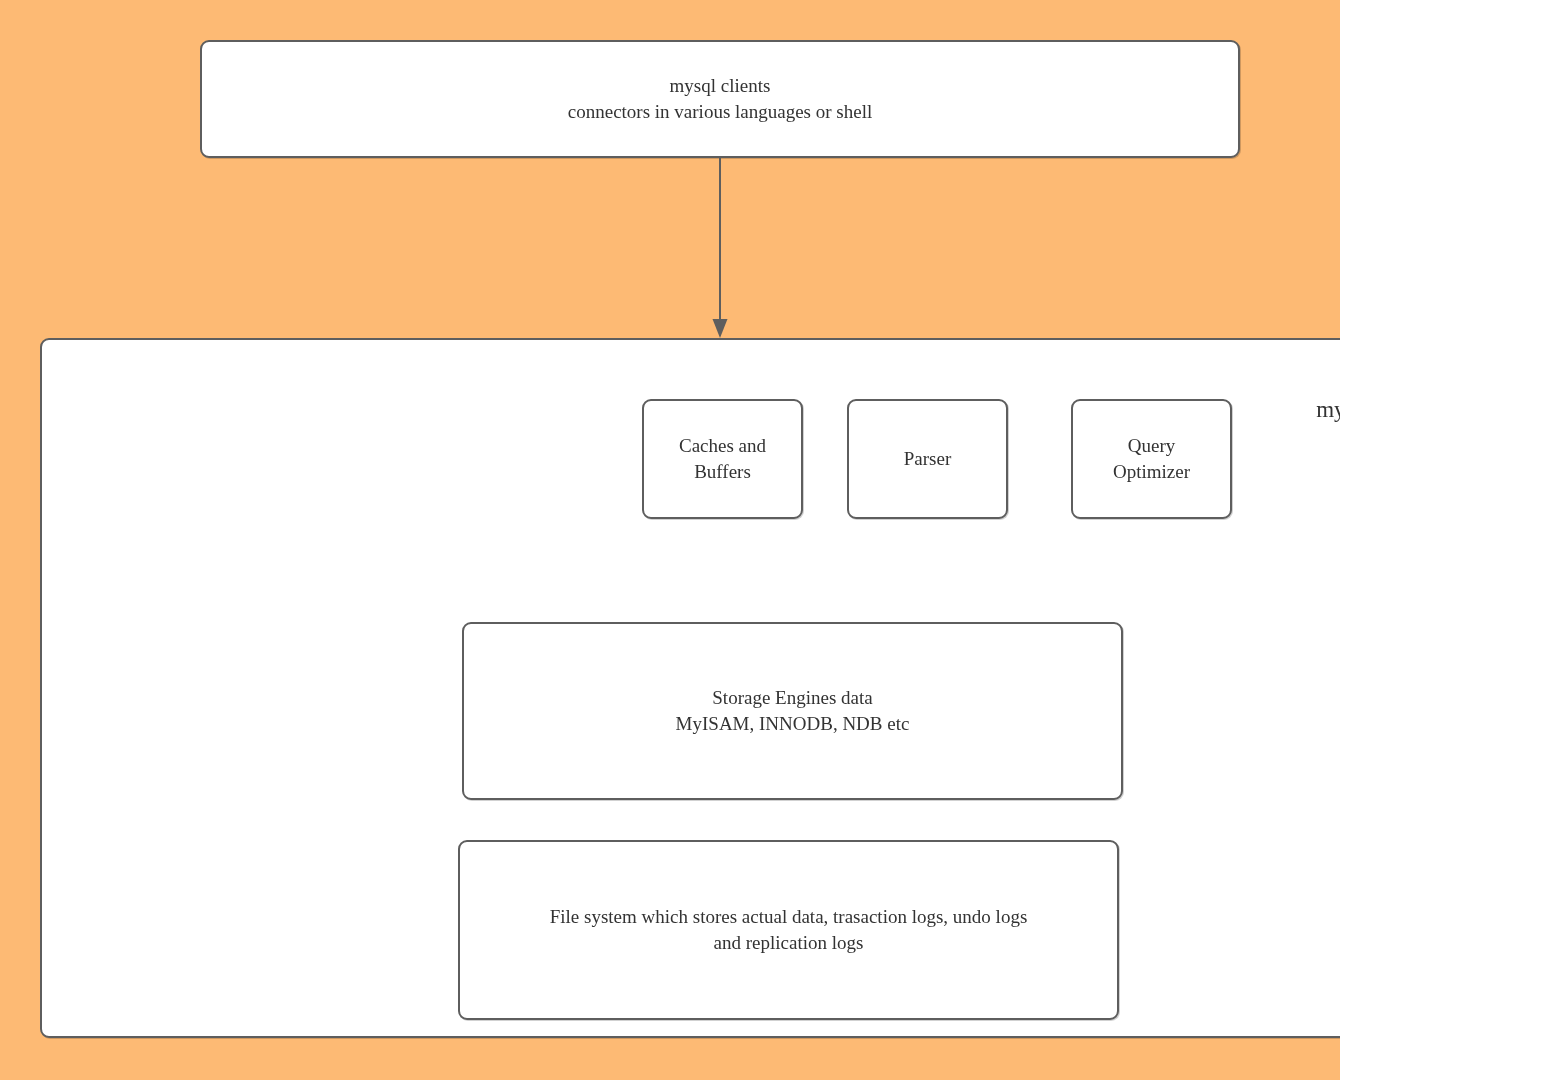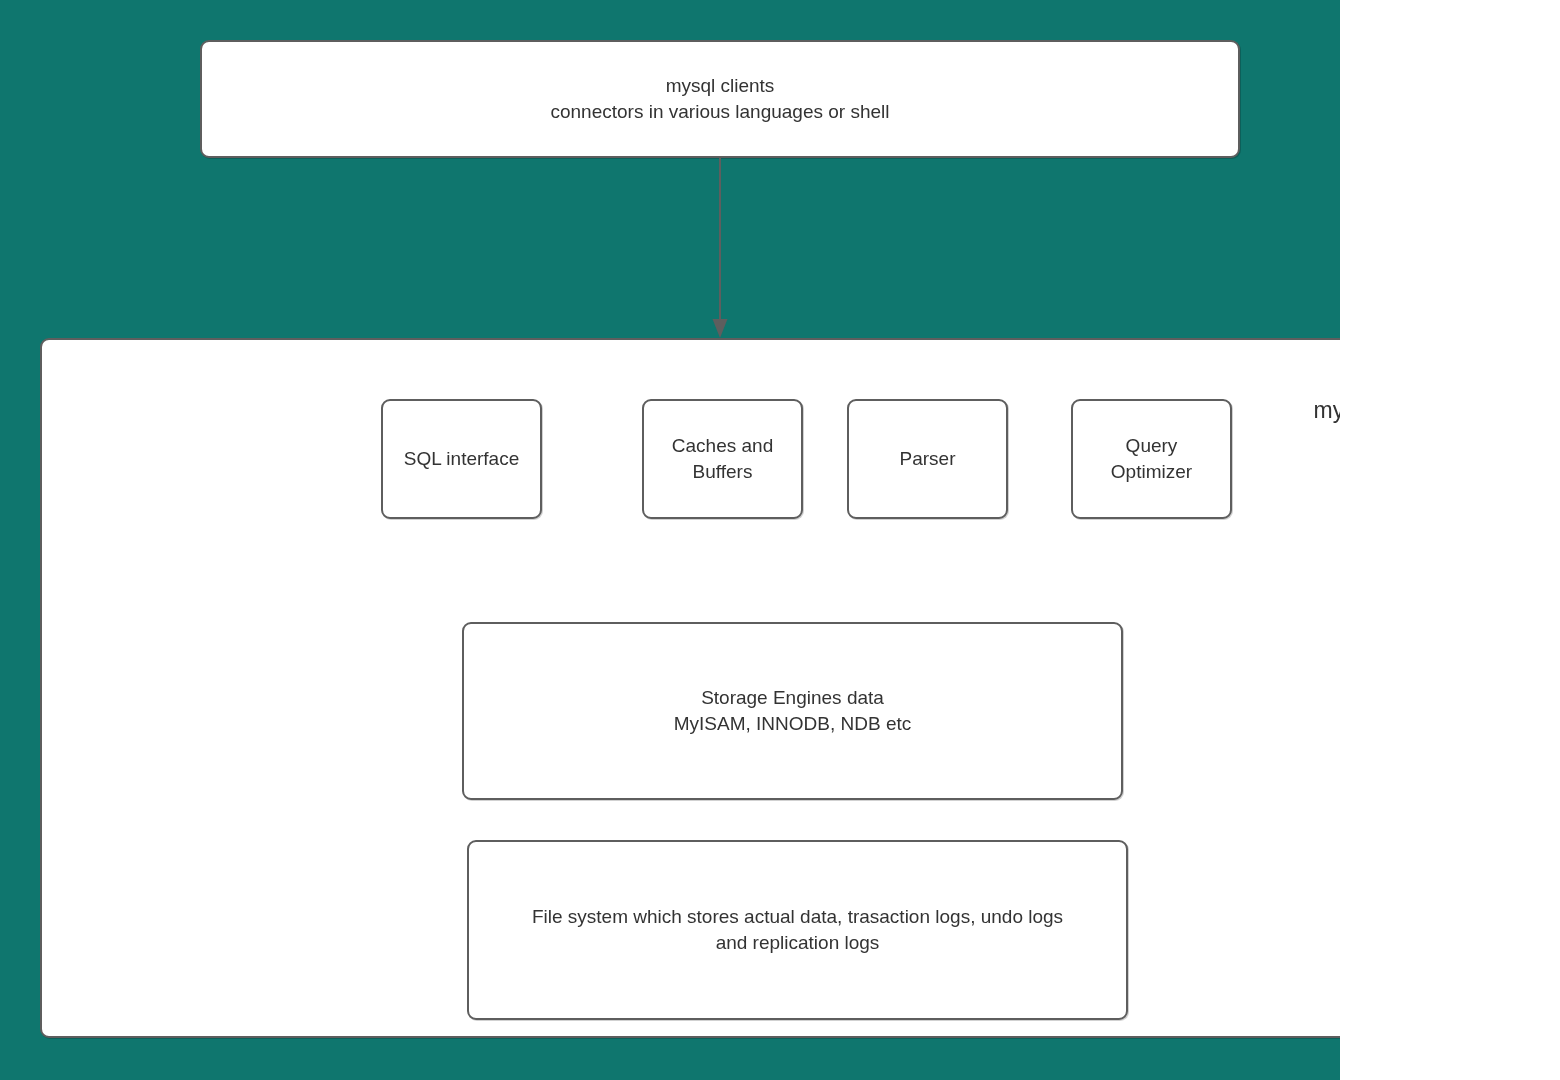--- a/index.html
+++ b/index.html
@@ -4,22 +4,22 @@
 <style>
   html, body {
     margin: 0;
     padding: 0;
     background: #ffffff;
   }
   .canvas {
     position: relative;
     width: 1340px;
     height: 1080px;
-    background: #0f766e;
-    font-family: Liberation Sans, sans-serif;
+    background: #fdba74;
+    font-family: Liberation Serif, serif;
     color: #333333;
     overflow: hidden;
   }
   .shape {
     position: absolute;
     box-sizing: border-box;
     border: 2px solid #5e5e5e;
     border-radius: 9px;
     background: #ffffff;
     display: flex;
@@ -80,21 +80,21 @@
   .comp-4 { left: 1029px; align-items: center; }
   
   .storage-box {
     left: 420px;
     top: 282px;
     width: 661px;
     height: 178px;
   }
   
   .filesystem-box {
-    left: 425px;
+    left: 416px;
     top: 500px;
     width: 661px;
     height: 180px;
     padding: 0 18px;
   }
 </style>
 </head>
 <body>
 
 <div class="canvas">
@@ -106,23 +106,20 @@
 
   <svg class="connector" viewBox="0 0 22 181" xmlns="http://www.w3.org/2000/svg">
     <line x1="11" y1="0" x2="11" y2="163" stroke="#5e5e5e" stroke-width="2"></line>
     <polygon points="3.5,161 18.5,161 11,180" fill="#5e5e5e"></polygon>
   </svg>
 
   <div class="shape mysqld-box">
     <span class="mysqld-label">mysqld</span>
 
 
-    <div class="shape comp comp-1">
-      <span class="label">SQL interface</span>
-    </div>
 
     <div class="shape comp comp-2">
       <span class="label">Caches and
 Buffers</span>
     </div>
 
     <div class="shape comp comp-3">
       <span class="label">Parser</span>
     </div>
 

